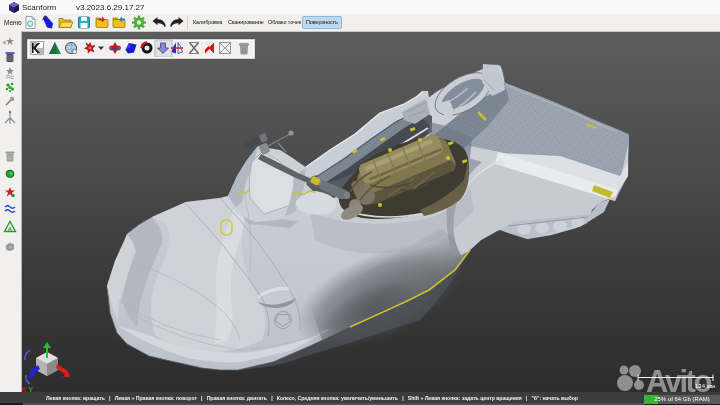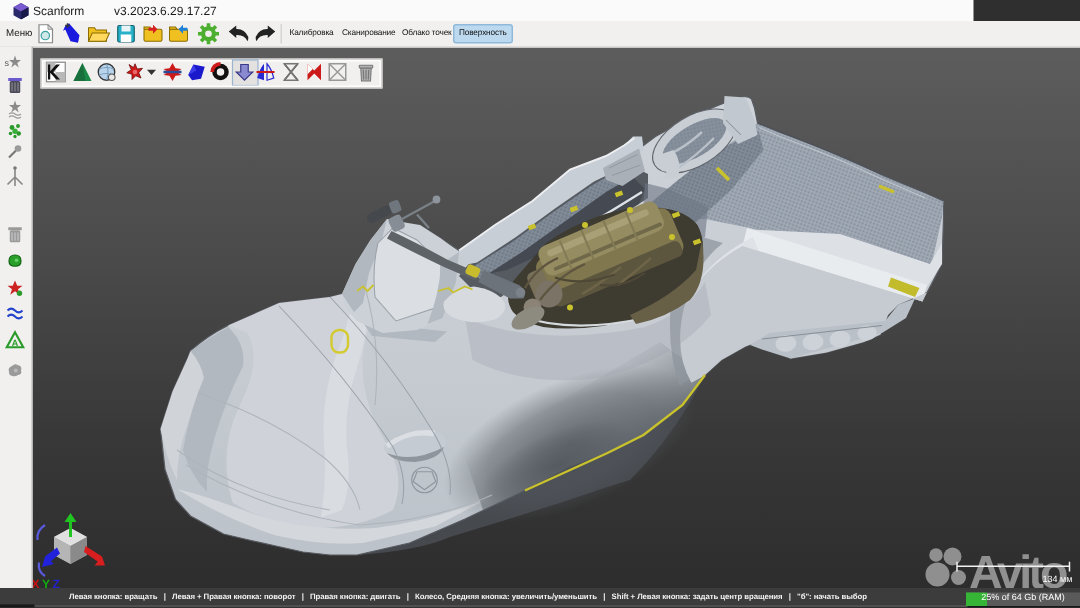--- a/index.html
+++ b/index.html
@@ -1,18 +1,18 @@
 <!DOCTYPE html>
 <html><head>
 <meta charset="utf-8">
 <style>
   html,body{margin:0;padding:0;width:720px;height:405px;overflow:hidden;
     font-family:"Liberation Sans",sans-serif;background:#2f2f2f;}
   #page{position:relative;width:720px;height:405px;}
-  .titlebar{position:absolute;left:0;top:0;width:649px;height:14px;background:#fafafa;}
+  .titlebar{position:absolute;left:0;top:0;width:720px;height:14px;background:#fafafa;}
   .titlebar .t1{position:absolute;left:22px;top:3px;font-size:8px;color:#1a1a1a;}
   .titlebar .t2{position:absolute;left:76px;top:3px;font-size:8px;color:#1a1a1a;text-align:center;}
   .menubar{position:absolute;left:0;top:14px;width:720px;height:17px;background:#f1f0ef;border-bottom:1px solid #c9c8c7;}
   .menu-lbl{position:absolute;left:4px;top:5px;font-size:6.5px;color:#222;}
   .tab{position:absolute;top:17px;height:11px;font-size:5.5px;color:#111;line-height:11px;letter-spacing:-0.1px;}
   .tab.sel{background:#bcd9f0;border:1px solid #8fb9da;border-radius:2px;padding:0 3px;}
   .viewport{position:absolute;left:21px;top:31px;width:699px;height:361px;
     background:linear-gradient(180deg,#5d5d5d 0%,#4a4a4a 40%,#383838 72%,#2d2d2d 100%);}
   .sidebar{position:absolute;left:0;top:31px;width:21px;height:361px;background:#f1f0ef;border-right:1px solid #b5b4b3;}
   .toolbar2{position:absolute;left:27px;top:39px;width:226px;height:18px;background:#f1f0ef;

